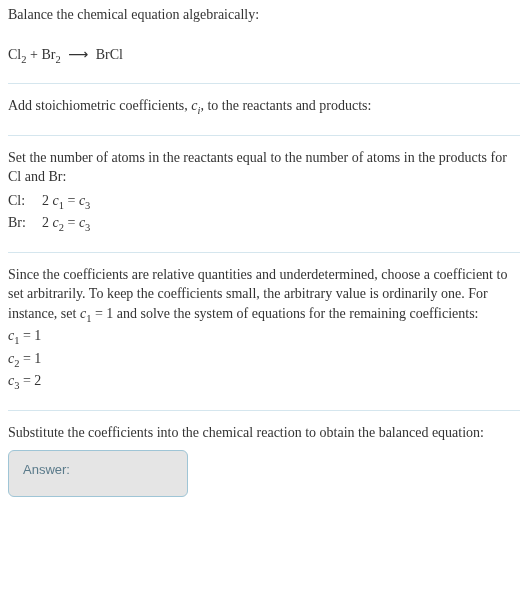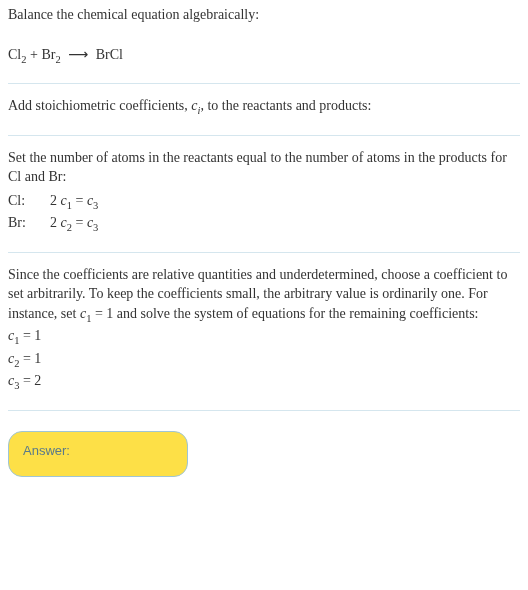--- a/index.html
+++ b/index.html
@@ -29,29 +29,29 @@
     .italic { font-style: italic; }
     .arrow {
       display: inline-block;
       margin: 0 4px;
     }
     .elem-table {
       margin-top: 4px;
     }
     .elem-row {
       display: flex;
-      gap: 20px;
+      gap: 12px;
     }
     .elem-label { min-width: 22px; }
     .coeffs {
     }
     .answer-box {
       border: 1px solid #9fc5d6;
-      background: #fde047;
-      border-radius: 14px;
+      background: #e5e5e5;
+      border-radius: 6px;
       padding: 10px 14px;
       margin-top: 8px;
       display: inline-block;
       min-width: 180px;
     }
     .answer-label {
       font-family: Arial, Helvetica, sans-serif;
       color: #5a7a8a;
       font-size: 13px;
       margin-bottom: 6px;
@@ -89,16 +89,17 @@
 <div class="section">
   <div>Since the coefficients are relative quantities and underdetermined, choose a coefficient to set arbitrarily. To keep the coefficients small, the arbitrary value is ordinarily one. For instance, set <span class="italic">c</span><span class="sub">1</span> = 1 and solve the system of equations for the remaining coefficients:</div>
   <div class="coeffs">
     <div><span class="italic">c</span><span class="sub">1</span> = 1</div>
     <div><span class="italic">c</span><span class="sub">2</span> = 1</div>
     <div><span class="italic">c</span><span class="sub">3</span> = 2</div>
   </div>
 </div>
 
 <div class="section">
+  <div>Substitute the coefficients into the chemical reaction to obtain the balanced equation:</div>
   <div class="answer-box">
     <div class="answer-label">Answer:</div>
   </div>
 </div>
 
 </body></html>

